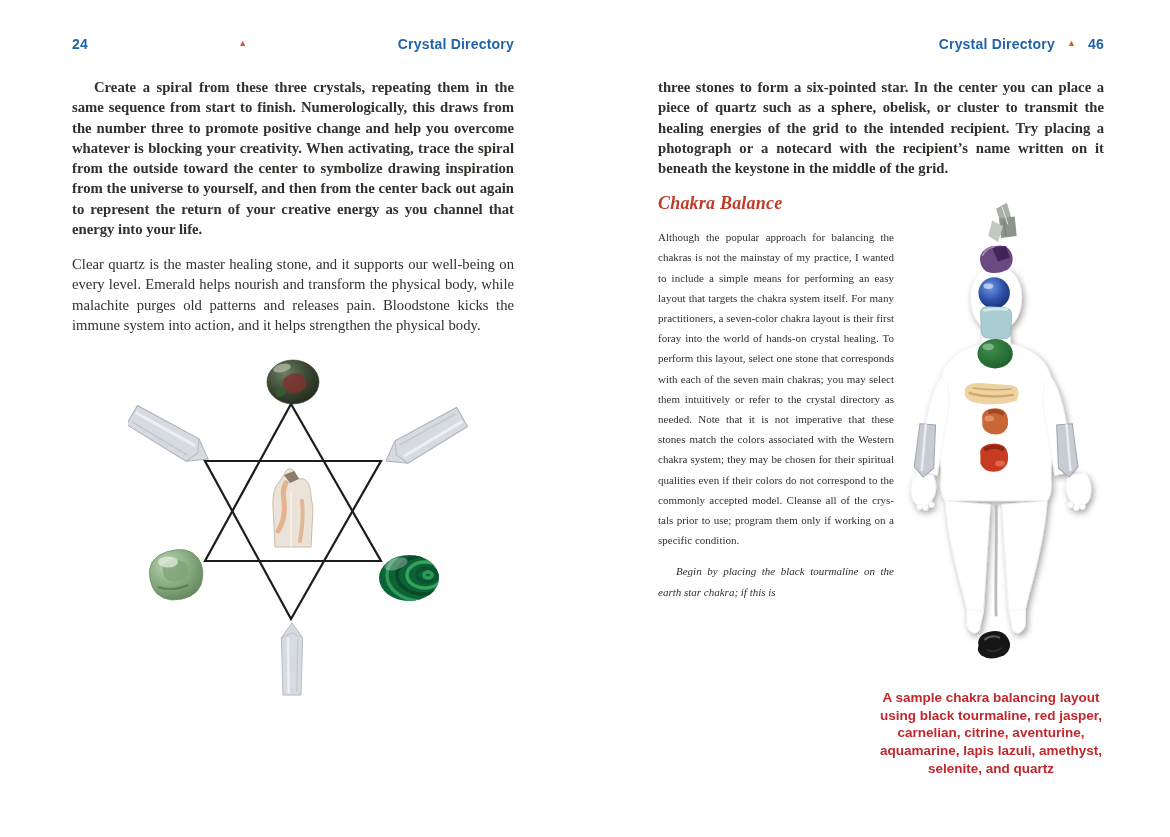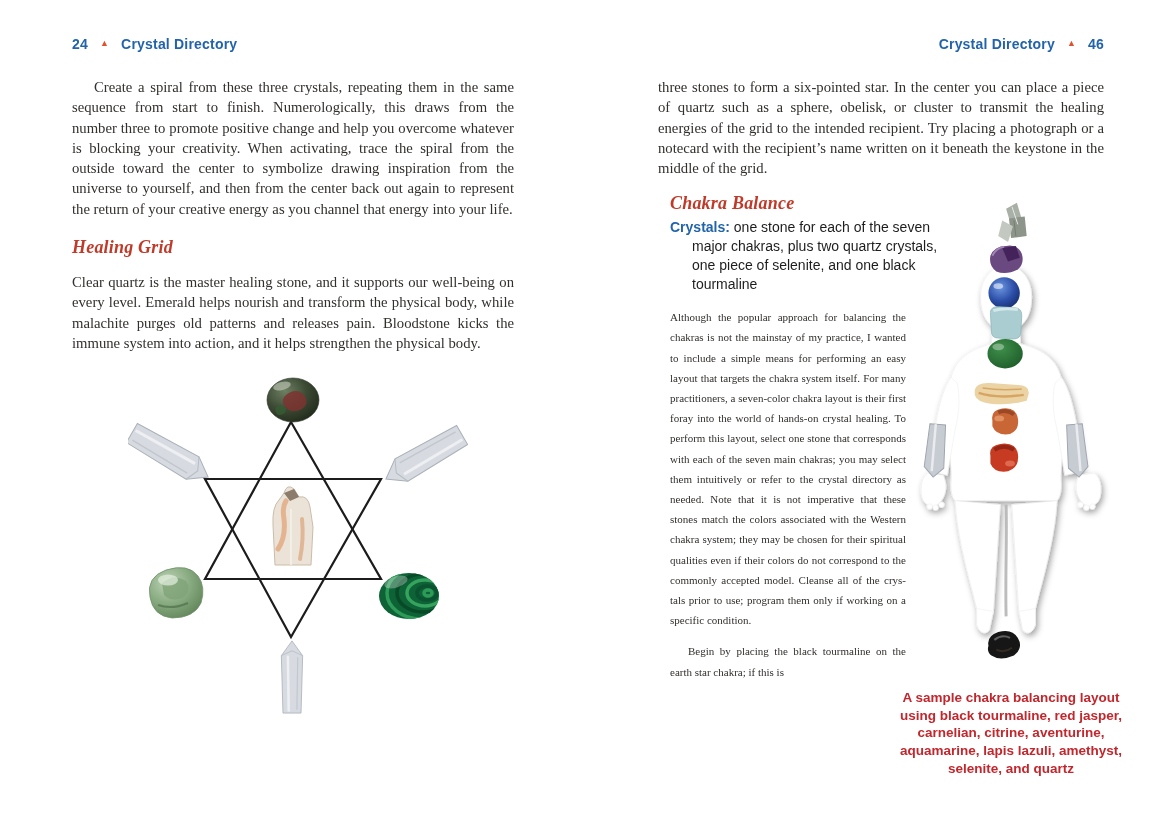--- a/index.html
+++ b/index.html
@@ -15,51 +15,51 @@
     position:relative;width:1170px;height:837px;background:#ffffff;
     font-family:"Liberation Serif",serif;color:var(--ink);overflow:hidden;
   }
   .page{position:absolute;top:0;}
   .page-left{left:72px;width:442px;}
   .page-right{left:658px;width:446px;}
 
   .running-head{
     font-family:"Liberation Sans",sans-serif;font-size:14px;font-weight:bold;
     color:var(--blue);letter-spacing:.2px;margin-top:36px;
-    display:flex;align-items:center;gap:12px;
+    display:flex;align-items:center;gap:12px;justify-content:space-between;
   }
   .running-head.right{justify-content:flex-end;}
   .tri{font-size:9px;color:var(--accent);line-height:1;position:relative;top:-1px;}
 
   .body-para{font-size:14.7px;line-height:20.3px;text-align:justify;color:var(--ink);}
   .first-indent{text-indent:22px;}
-  .intro{margin-top:25px;}
+  .intro{margin-top:25px;font-weight:bold;}
 
   .section-heading{
     font-family:"Liberation Serif",serif;font-style:italic;font-weight:bold;
     font-size:18px;color:var(--red);margin-top:18px;letter-spacing:.2px;
   }
   .crystals-line{
     font-family:"Liberation Sans",sans-serif;font-size:14px;line-height:19px;
     color:var(--sans-ink);margin-top:4px;
   }
   .crystals-line .label{color:var(--blue);font-weight:bold;}
   .crystals-hang{padding-left:22px;text-indent:-22px;width:250px;}
 
   .mt14{margin-top:14px;}
 
   .star-wrap{margin-top:16px;margin-left:56px;width:340px;height:352px;}
 
-  .columns{display:flex;margin-top:2px;margin-left:12px;}
+  .columns{display:flex;margin-top:2px;}
   .col-text{width:236px;}
-  .col-fig{width:210px;display:flex;flex-direction:column;align-items:center;}
+  .col-fig{width:210px;display:flex;flex-direction:column;align-items:flex-end;}
 
   .narrow{font-size:11px;line-height:20.2px;text-align:justify;color:var(--ink);hyphens:manual;}
   .narrow.first{margin-top:13px;}
-  .narrow.ind{text-indent:18px;}
+  .narrow.ind{text-indent:18px;font-style:italic;}
 
   .caption{
     margin-top:6px;width:226px;text-align:center;
     font-family:"Liberation Sans",sans-serif;font-size:13.5px;line-height:17.6px;
     font-weight:bold;color:var(--capred);
   }
   svg{display:block;}
 </style>
 </head>
 <body>
@@ -69,21 +69,20 @@
   <div class="page page-left">
 
     <div class="running-head">
       <span>24</span>
       <span class="tri">▲</span>
       <span>Crystal Directory</span>
     </div>
 
     <p class="body-para first-indent intro">Create a spiral from these three crystals, repeating them in the same sequence from start to finish. Numerologically, this draws from the number three to promote positive change and help you overcome whatever is blocking your creativity. When activating, trace the spiral from the outside toward the center to symbolize drawing inspiration from the universe to yourself, and then from the center back out again to represent the return of your creative energy as you channel that energy into your life.</p>
 
-    <div class="section-heading">Healing Grid</div>
 
 
     <p class="body-para mt14">Clear quartz is the master healing stone, and it supports our well-being on every level. Emerald helps nourish and transform the physical body, while malachite purges old patterns and releases pain. Bloodstone kicks the immune system into action, and it helps strengthen the physical body.</p>
 
     <div class="star-wrap">
       <svg viewBox="0 0 340 352" width="340" height="352">
         <defs>
           <radialGradient id="bsgrad" cx="35%" cy="30%" r="75%">
             <stop offset="0%" stop-color="#6e7f63"></stop>
               <stop offset="55%" stop-color="#3c4a34"></stop>
@@ -159,21 +158,20 @@
       <span>46</span>
     </div>
 
     <p class="body-para intro">three stones to form a six-pointed star. In the center you can place a piece of quartz such as a sphere, obelisk, or cluster to transmit the healing energies of the grid to the intended recipient. Try placing a photograph or a notecard with the recipient’s name written on it beneath the keystone in the middle of the grid.</p>
 
     <div class="columns">
 
       <div class="col-text">
         <div class="section-heading" style="margin-top:0;">Chakra Balance</div>
 
-        <div class="crystals-line crystals-hang"><span class="label">Crystals:</span><span> one stone for each of the seven major chakras, plus two quartz crystals, one piece of selenite, and one black tourmaline</span></div>
 
         <p class="narrow first">Although the popular approach for bal­ancing the chakras is not the mainstay of my practice, I wanted to include a sim­ple means for performing an easy layout that targets the chakra system itself. For many practitioners, a seven-color chakra layout is their first foray into the world of hands-on crystal healing. To perform this layout, select one stone that corresponds with each of the seven main chakras; you may select them intuitively or refer to the crystal directory as needed. Note that it is not imperative that these stones match the colors associated with the Western chakra system; they may be chosen for their spiritual qualities even if their col­ors do not correspond to the commonly accepted model. Cleanse all of the crys­tals prior to use; program them only if working on a specific condition.</p>
         <p class="narrow ind" style="margin-top:0;">Begin by placing the black tourma­line on the earth star chakra; if this is</p>
       </div>
 
       <div class="col-fig">
         <svg viewBox="0 0 210 500" width="206" height="490">
           <defs>
             <filter id="soft" x="-25%" y="-15%" width="150%" height="130%">
               <feDropShadow dx="2" dy="3" stdDeviation="3.5" flood-color="#000000" flood-opacity="0.38"></feDropShadow>

